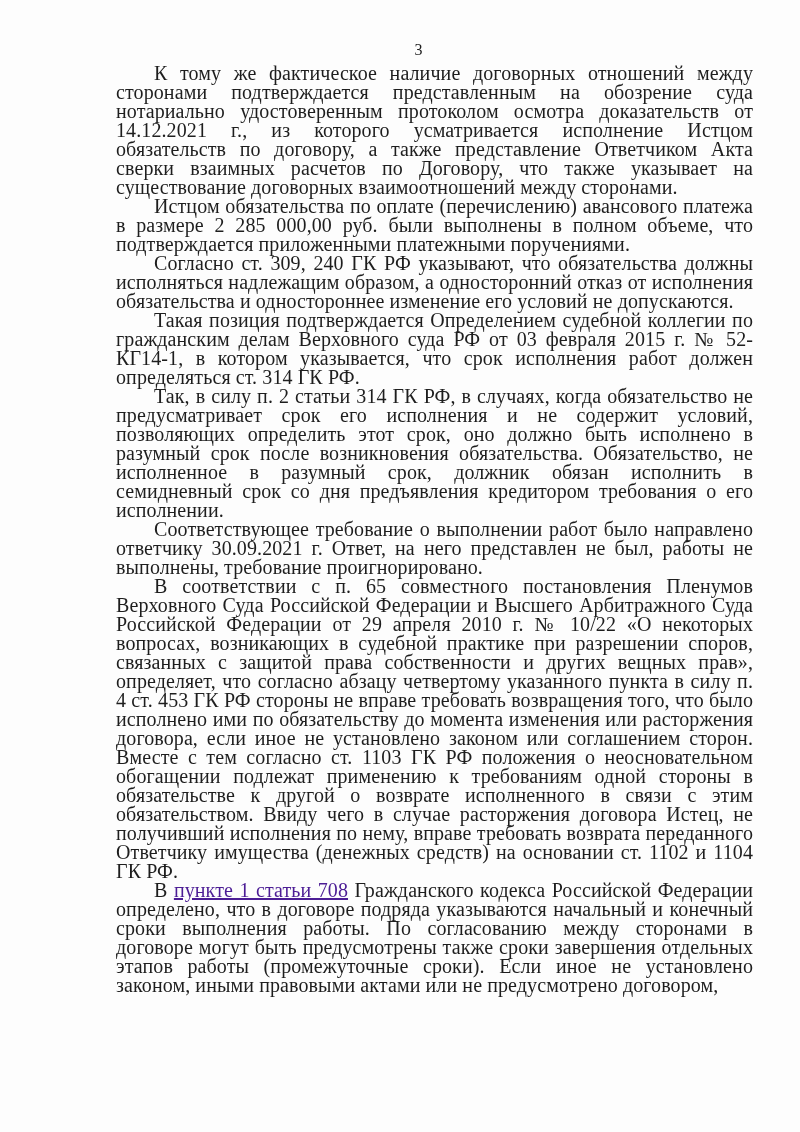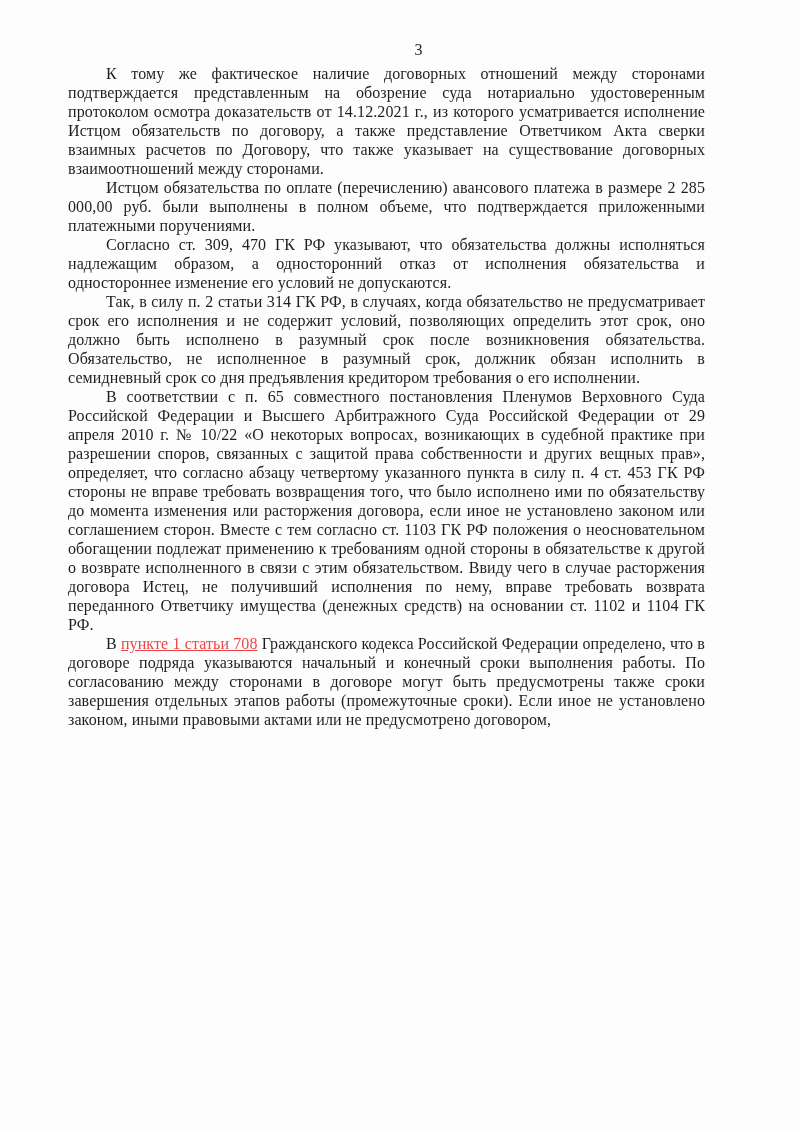--- a/index.html
+++ b/index.html
@@ -20,48 +20,50 @@
   .page-number {
     padding-top: 40px;
     margin-left: 100px;
     width: 637px;
     text-align: center;
     font-size: 16px;
     line-height: 19px;
   }
   .doc-body {
     margin-top: 5px;
-    margin-left: 68px;
+    margin-left: 116px;
     width: 637px;
     text-align: justify;
-    font-size: 16px;
+    font-size: 20px;
     line-height: 19px;
     letter-spacing: 0.1px;
   }
   .doc-body p {
     margin: 0;
     padding: 0;
     text-indent: 38px;
   }
   a.doc-link {
-    color: #ef4444;
+    color: #4c1d95;
     text-decoration: underline;
     cursor: pointer;
     font-family: Liberation Serif, serif;
   }
 </style>
 </head>
 <body>
 
 <div class="page">
 
   <div class="page-number">3</div>
 
   <div class="doc-body">
     <p>К тому же фактическое наличие договорных отношений между сторонами подтверждается представленным на обозрение суда нотариально удостоверенным протоколом осмотра доказательств от 14.12.2021 г., из которого усматривается исполнение Истцом обязательств по договору, а также представление Ответчиком Акта сверки взаимных расчетов по Договору, что также указывает на существование договорных взаимоотношений между сторонами.</p>
     <p>Истцом обязательства по оплате (перечислению) авансового платежа в размере 2 285 000,00 руб. были выполнены в полном объеме, что подтверждается приложенными платежными поручениями.</p>
-    <p>Согласно ст. 309, 470 ГК РФ указывают, что обязательства должны исполняться надлежащим образом, а односторонний отказ от исполнения обязательства и одностороннее изменение его условий не допускаются.</p>
+    <p>Согласно ст. 309, 240 ГК РФ указывают, что обязательства должны исполняться надлежащим образом, а односторонний отказ от исполнения обязательства и одностороннее изменение его условий не допускаются.</p>
+    <p>Такая позиция подтверждается Определением судебной коллегии по гражданским делам Верховного суда РФ от 03 февраля 2015 г. № 52-КГ14-1, в котором указывается, что срок исполнения работ должен определяться ст. 314 ГК РФ.</p>
     <p>Так, в силу п. 2 статьи 314 ГК РФ, в случаях, когда обязательство не предусматривает срок его исполнения и не содержит условий, позволяющих определить этот срок, оно должно быть исполнено в разумный срок после возникновения обязательства. Обязательство, не исполненное в разумный срок, должник обязан исполнить в семидневный срок со дня предъявления кредитором требования о его исполнении.</p>
+    <p>Соответствующее требование о выполнении работ было направлено ответчику 30.09.2021 г. Ответ, на него представлен не был, работы не выполнены, требование проигнорировано.</p>
     <p>В соответствии с п. 65 совместного постановления Пленумов Верховного Суда Российской Федерации и Высшего Арбитражного Суда Российской Федерации от 29 апреля 2010 г. № 10/22 «О некоторых вопросах, возникающих в судебной практике при разрешении споров, связанных с защитой права собственности и других вещных прав», определяет, что согласно абзацу четвертому указанного пункта в силу п. 4 ст. 453 ГК РФ стороны не вправе требовать возвращения того, что было исполнено ими по обязательству до момента изменения или расторжения договора, если иное не установлено законом или соглашением сторон. Вместе с тем согласно ст. 1103 ГК РФ положения о неосновательном обогащении подлежат применению к требованиям одной стороны в обязательстве к другой о возврате исполненного в связи с этим обязательством. Ввиду чего в случае расторжения договора Истец, не получивший исполнения по нему, вправе требовать возврата переданного Ответчику имущества (денежных средств) на основании ст. 1102 и 1104 ГК РФ.</p>
     <p><span>В </span><a class="doc-link" href="#">пункте 1 статьи 708</a><span> Гражданского кодекса Российской Федерации определено, что в договоре подряда указываются начальный и конечный сроки выполнения работы. По согласованию между сторонами в договоре могут быть предусмотрены также сроки завершения отдельных этапов работы (промежуточные сроки). Если иное не установлено законом, иными правовыми актами или не предусмотрено договором,</span></p>
   </div>
 
 </div>
 
 </body></html>

